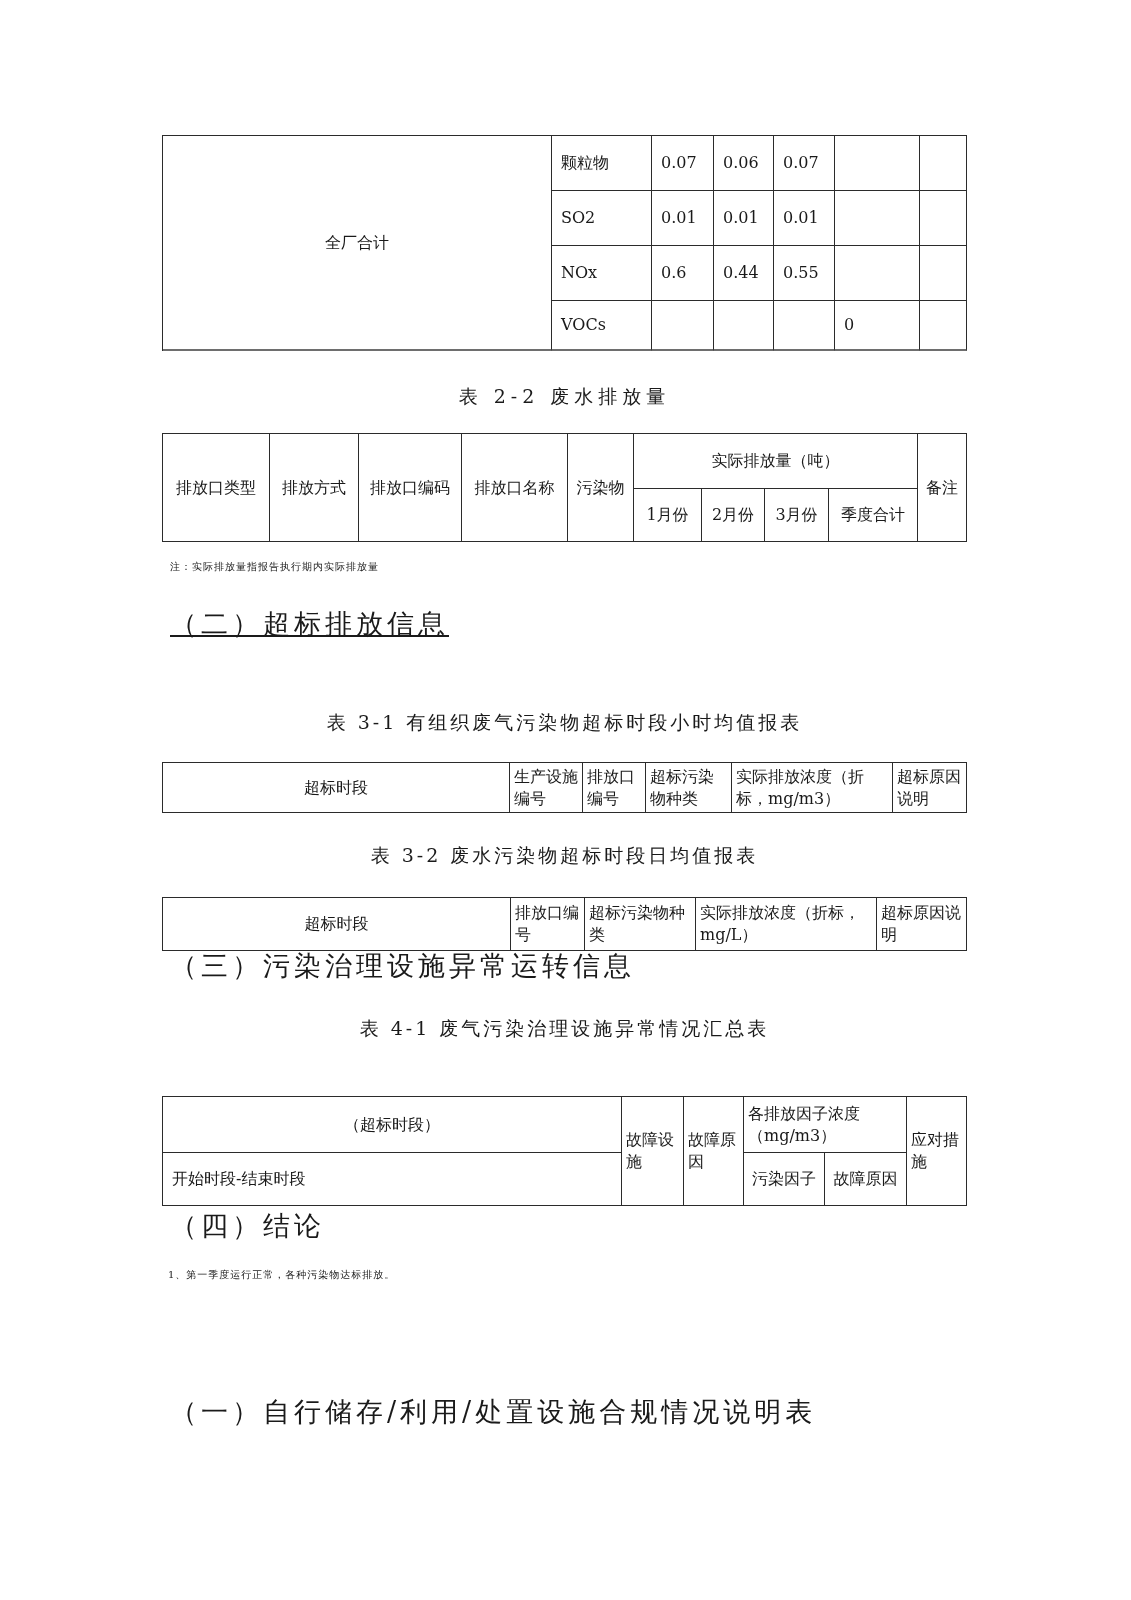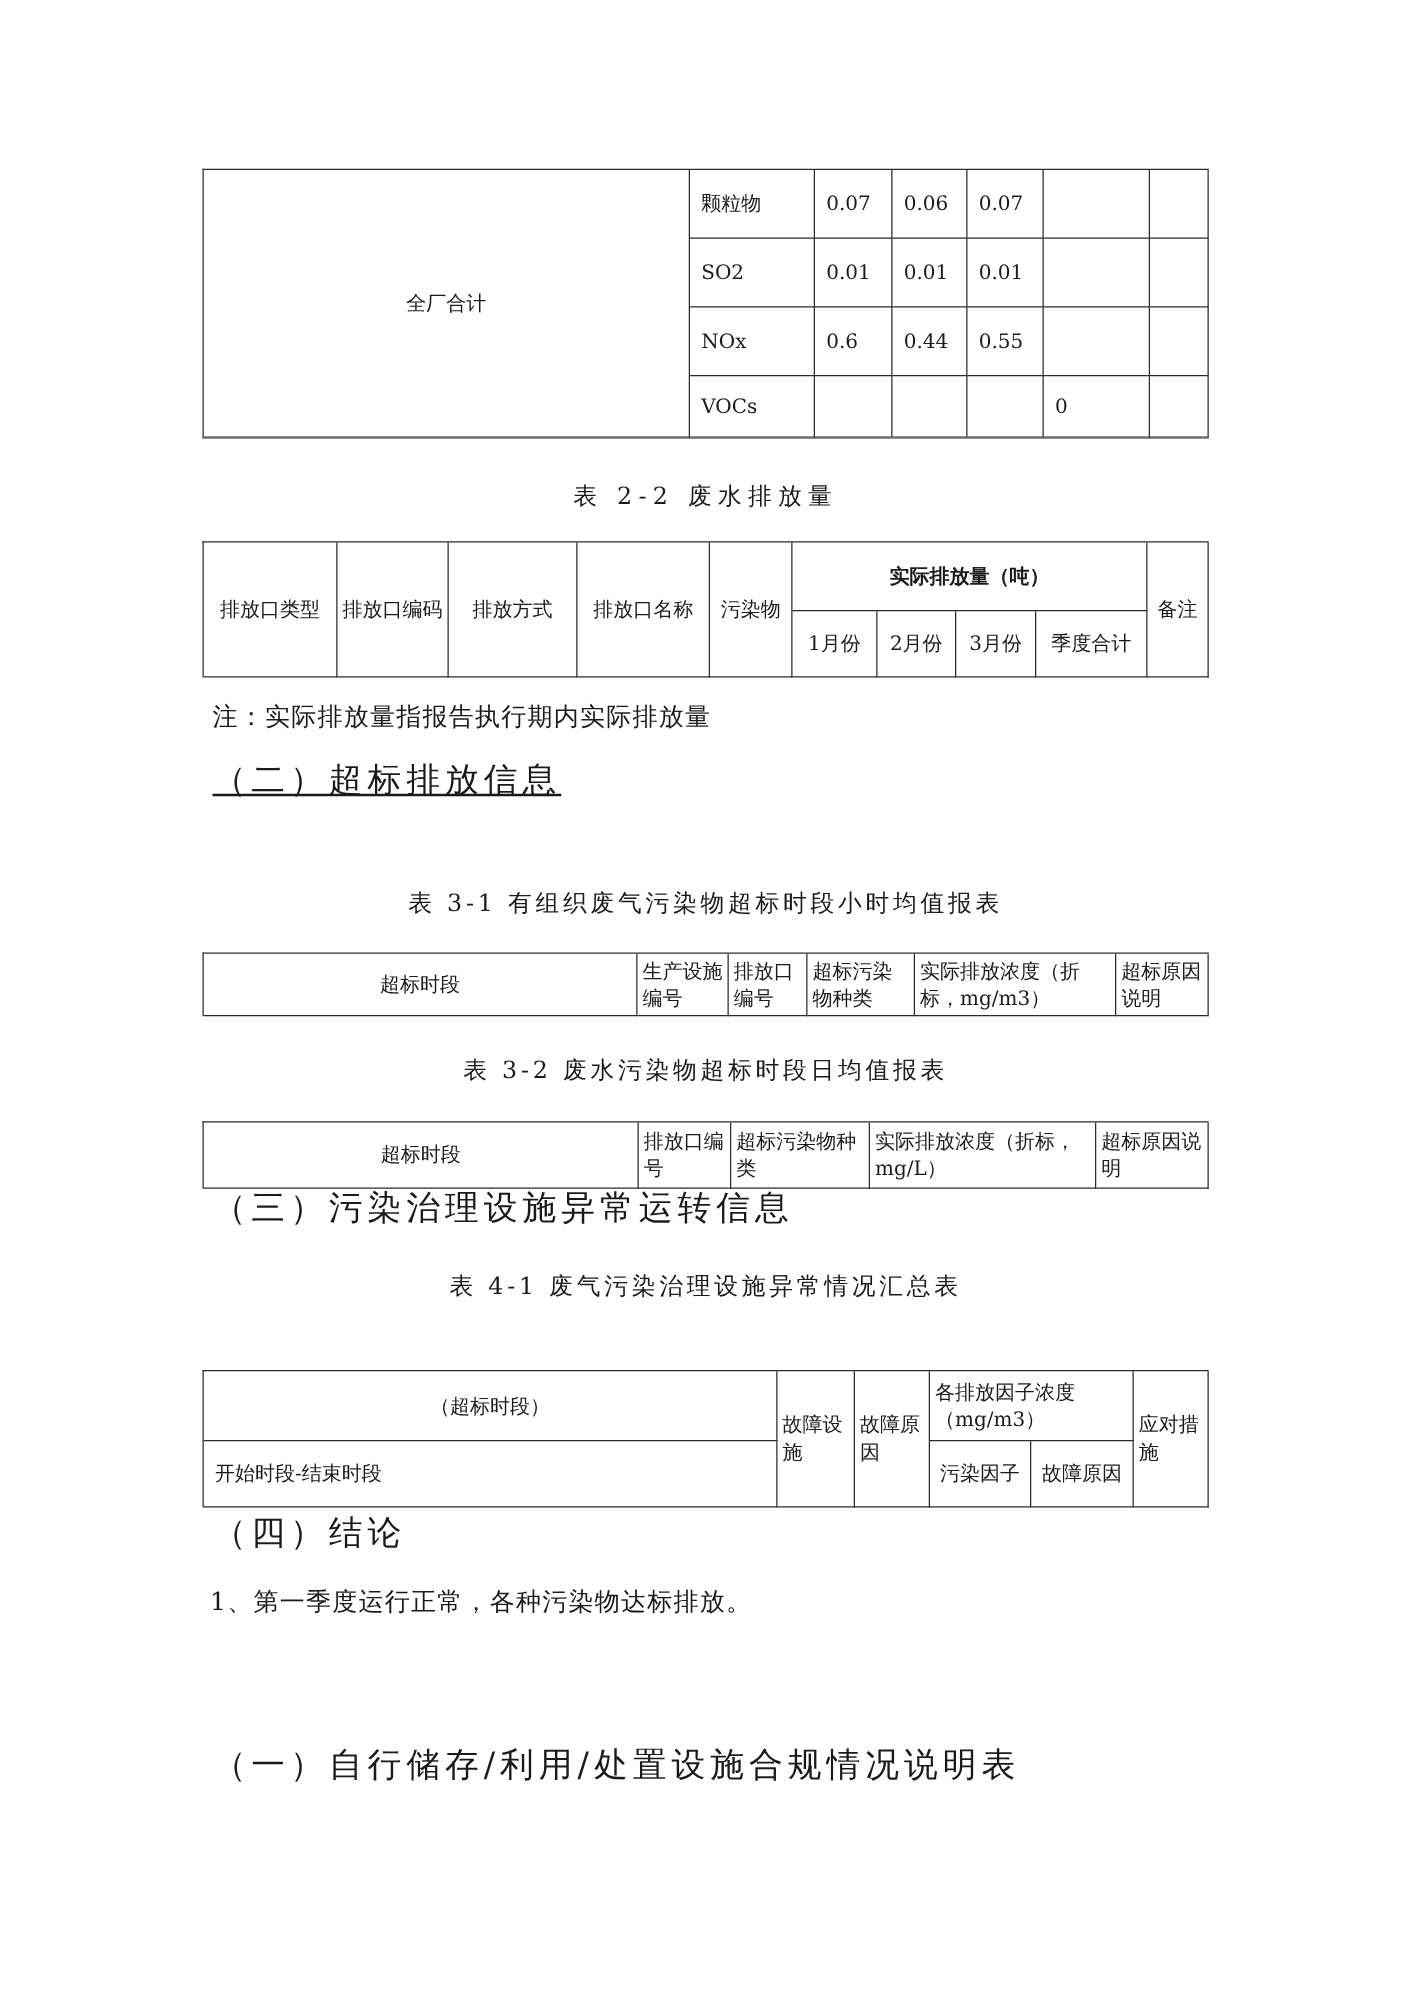--- a/index.html
+++ b/index.html
@@ -33,41 +33,41 @@
     overflow:hidden;
   }
   .cell.left{justify-content:flex-start;text-align:left;padding-left:9px;}
   .cell.thickb{border-bottom:2px solid #6e6e6e;}
   
   #tableA{left:162px;top:135px;grid-template-columns:389px 100px 62px 60px 61px 85px 47px;grid-template-rows:55px 55px 55px 50px;}
   #tableA .grouplabel{grid-row:1 / span 4;}
   
   #tableB{left:162px;top:433px;grid-template-columns:107px 89px 103px 106px 66px 68px 63px 64px 89px 49px;grid-template-rows:55px 53px;}
   #tableB .rspan{grid-row:1 / span 2;}
-  #tableB .group{grid-column:6 / span 4;font-weight:bold;}
+  #tableB .group{grid-column:6 / span 4;}
   
   #tableC{left:162px;top:762px;grid-template-columns:347px 73px 63px 86px 161px 74px;grid-template-rows:50px;}
   
   #tableD{left:162px;top:897px;grid-template-columns:348px 74px 111px 181px 90px;grid-template-rows:53px;}
   
   #tableE{left:162px;top:1096px;grid-template-columns:459px 62px 60px 81px 82px 60px;grid-template-rows:56px 53px;}
   #tableE .rspan{grid-row:1 / span 2;}
   #tableE .group{grid-column:4 / span 2;}
   
   .tbl-title{
     position:absolute;left:162px;width:805px;
     text-align:center;font-size:19px;letter-spacing:3px;white-space:nowrap;
   }
   .section-heading{
     position:absolute;left:170px;
     font-size:27px;letter-spacing:4px;white-space:nowrap;
   }
   .small-text{
     position:absolute;left:170px;
-    font-size:20px;letter-spacing:1px;white-space:nowrap;
+    font-size:10px;letter-spacing:1px;white-space:nowrap;
   }
   .chapter-title{
     position:absolute;left:168px;
     font-size:46px;font-weight:bold;letter-spacing:1px;white-space:nowrap;
   }
 </style>
 </head>
 <body>
 
 <div id="page">
@@ -101,22 +101,22 @@
     <div class="cell left thickb"></div>
     <div class="cell left thickb"></div>
     <div class="cell left thickb">0</div>
     <div class="cell left thickb"></div>
   </div>
 
   <div class="tbl-title" style="top:384px;letter-spacing:5px;">表 2-2 废水排放量</div>
 
   <div id="tableB" class="tbl">
     <div class="cell rspan">排放口类型</div>
+    <div class="cell rspan">排放方式</div>
     <div class="cell rspan">排放口编码</div>
-    <div class="cell rspan">排放方式</div>
     <div class="cell rspan">排放口名称</div>
     <div class="cell rspan">污染物</div>
     <div class="cell group">实际排放量（吨）</div>
     <div class="cell rspan" style="grid-column:10;">备注</div>
     <div class="cell" style="grid-column:6;grid-row:2;">1月份</div>
     <div class="cell" style="grid-column:7;grid-row:2;">2月份</div>
     <div class="cell" style="grid-column:8;grid-row:2;">3月份</div>
     <div class="cell" style="grid-column:9;grid-row:2;">季度合计</div>
   </div>
 

